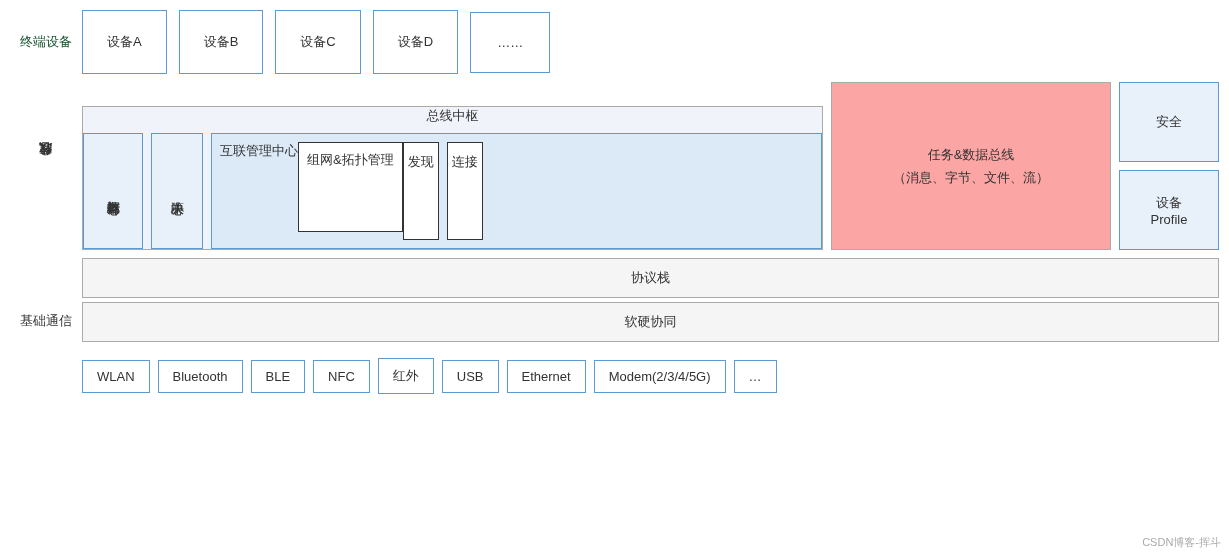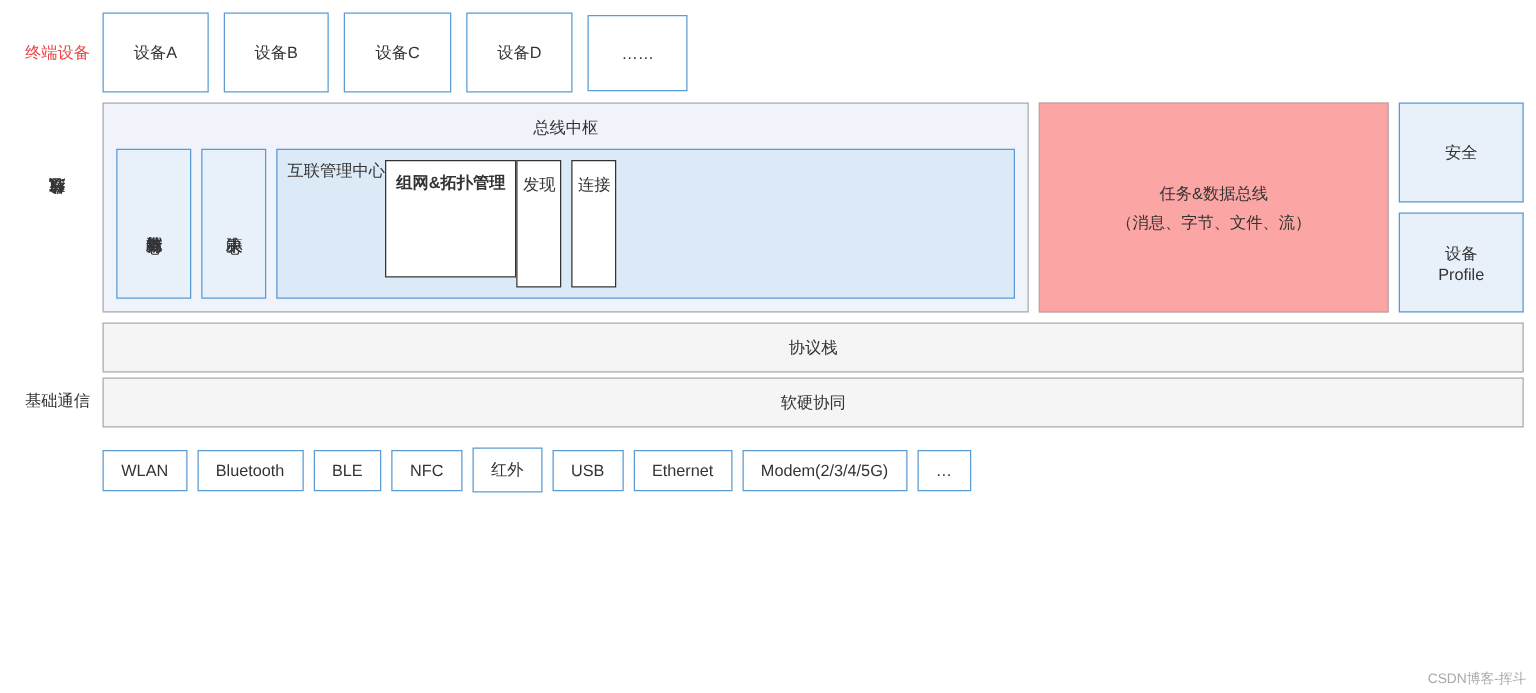--- a/index.html
+++ b/index.html
@@ -24,21 +24,21 @@
     .terminal-row {
       display: flex;
       align-items: center;
       gap: 0;
       margin-bottom: 8px;
     }
 
     .terminal-label {
       width: 72px;
       font-size: 13px;
-      color: #ef4444;
+      color: #14532d;
       text-align: center;
       flex-shrink: 0;
     }
 
     .terminal-devices {
       display: flex;
       flex-direction: row;
       gap: 12px;
       flex: 1;
       justify-content: flex-start;
@@ -81,23 +81,23 @@
       flex-direction: row;
       gap: 8px;
       align-items: stretch;
     }
 
     
     .bus-hub-outer {
       flex: 1;
       border: 1.5px solid #aaa;
       background: #f0f4fa;
-      padding: 10px;
       display: flex;
       flex-direction: column;
+      margin-top: 24px;
     }
 
     .bus-hub-title {
       text-align: center;
       font-size: 13px;
       color: #333;
       margin-bottom: 8px;
     }
 
     .bus-hub-inner {
@@ -151,21 +151,20 @@
       margin-bottom: 8px;
     }
 
     .topology-box {
       border: 1.5px solid #333;
       background: #fff;
       text-align: center;
       padding: 8px;
       font-size: 13px;
       margin-bottom: 8px;
-      font-weight: bold;
     }
 
     .discover-connect {
       display: flex;
       flex-direction: row;
       gap: 8px;
     }
 
     .discover-box, .connect-box {
       border: 1.5px solid #333;

